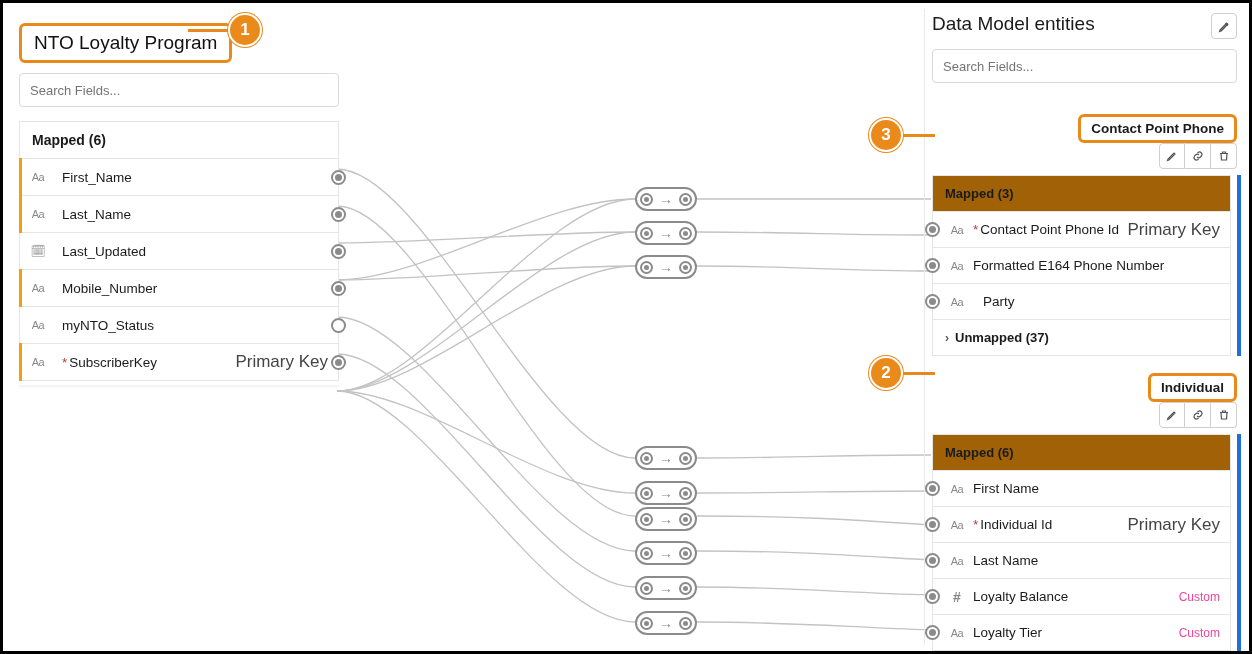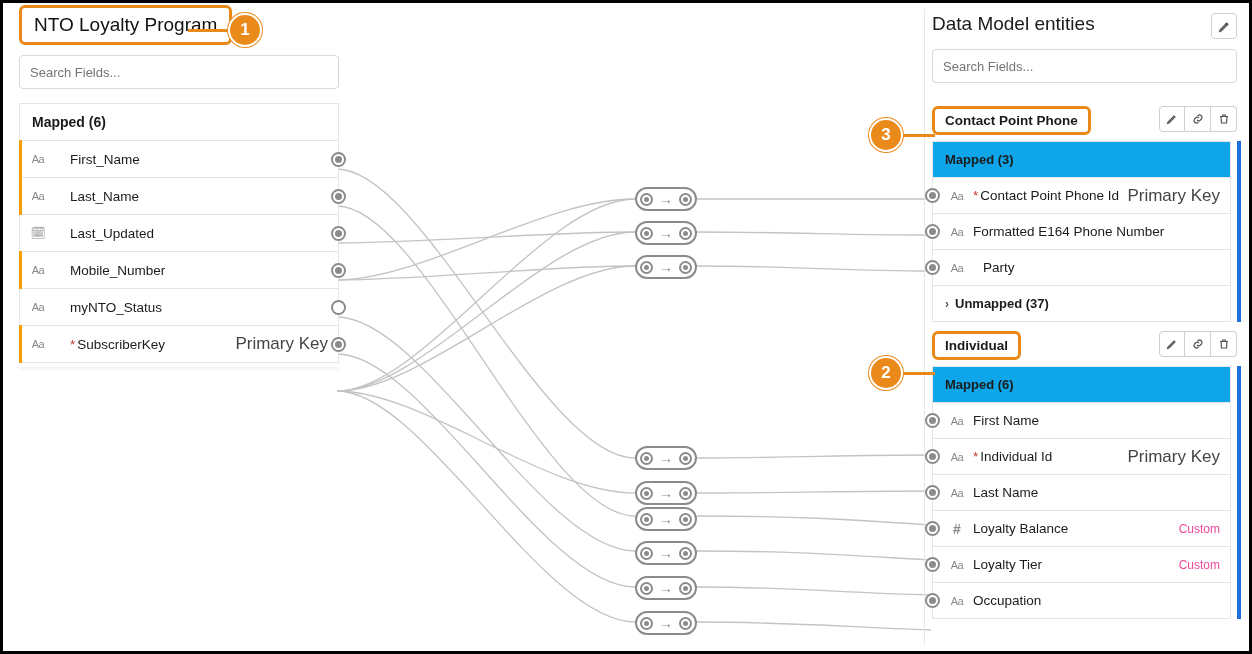--- a/index.html
+++ b/index.html
@@ -2,21 +2,21 @@
 <html><head>
 <meta charset="utf-8">
 <style>
   * { box-sizing: border-box; margin: 0; padding: 0; }
   html, body { width: 1252px; height: 654px; font-family: -apple-system, Helvetica, Arial, sans-serif; font-size: 13px; color: #1b1b1b; overflow: hidden; background:#fff; }
   body { position: relative; border: 3px solid #000; }
 
   
   .left-panel {
     position: absolute;
-    left: 16px; top: 2px;
+    left: 16px; top: 20px;
     width: 320px;
   }
   .source-title {
     display:inline-block;
     border: 3px solid #e8891a;
     border-radius: 6px;
     padding: 6px 12px;
     font-size: 19px;
     font-weight: 400;
     color:#111;
@@ -40,21 +40,21 @@
     font-size: 14px;
   }
   .field-row {
     border: 1px solid #e5e5e5;
     border-top: none;
     background:#fff;
     display:flex;
     align-items:center;
     height: 37px;
     padding: 0 10px;
-    gap: 24px;
+    gap: 16px;
     position:relative;
   }
   .field-row.accent::before {
     content:'';
     position:absolute;
     left:-1px; top:-1px; bottom:-1px;
     width:3px;
     background:#f59e0b;
   }
   .field-bottom-shadow {
@@ -118,23 +118,24 @@
   .icon-row .icon-btn { border-radius:0; border-left:none; }
   .icon-row .icon-btn:first-child { border-left:1px solid #cfcfcf; border-top-left-radius:4px; border-bottom-left-radius:4px;}
   .icon-row .icon-btn:last-child { border-top-right-radius:4px; border-bottom-right-radius:4px;}
 
   .entity-block {
     padding-left:6px;
     position:relative;
     margin-bottom: 0;
   }
   .entity-header-row {
-    display:flex; align-items:flex-start; justify-content:space-between;
+    display:flex; align-items:flex-end; justify-content:space-between;
     margin-bottom:6px;
-    margin-top:9px;
+    margin-top:17px;
+    flex-direction:column;
   }
   .entity-title-box {
     border:3px solid #e8891a;
     border-radius:6px;
     padding:4px 10px;
     font-weight:700;
     font-size:13.5px;
   }
   .entity-body::after{
     content:'';
@@ -163,21 +164,21 @@
     font-weight:700;
     display:flex; align-items:center; gap:6px;
     background:#fff;
   }
   .chev { font-size:12px; color:#555;}
   .right-section-header{
     border:1px solid #e5e5e5;
     border-top:1px solid #e5e5e5;
     padding:10px 12px;
     font-weight:700;
-    background:#0ea5e9;
+    background:#a16207;
   }
 
   
   .relay {
     position:absolute;
     width:62px; height:24px;
     border:2px solid #8b8b8b;
     border-radius:12px;
     display:flex;
     align-items:center;

